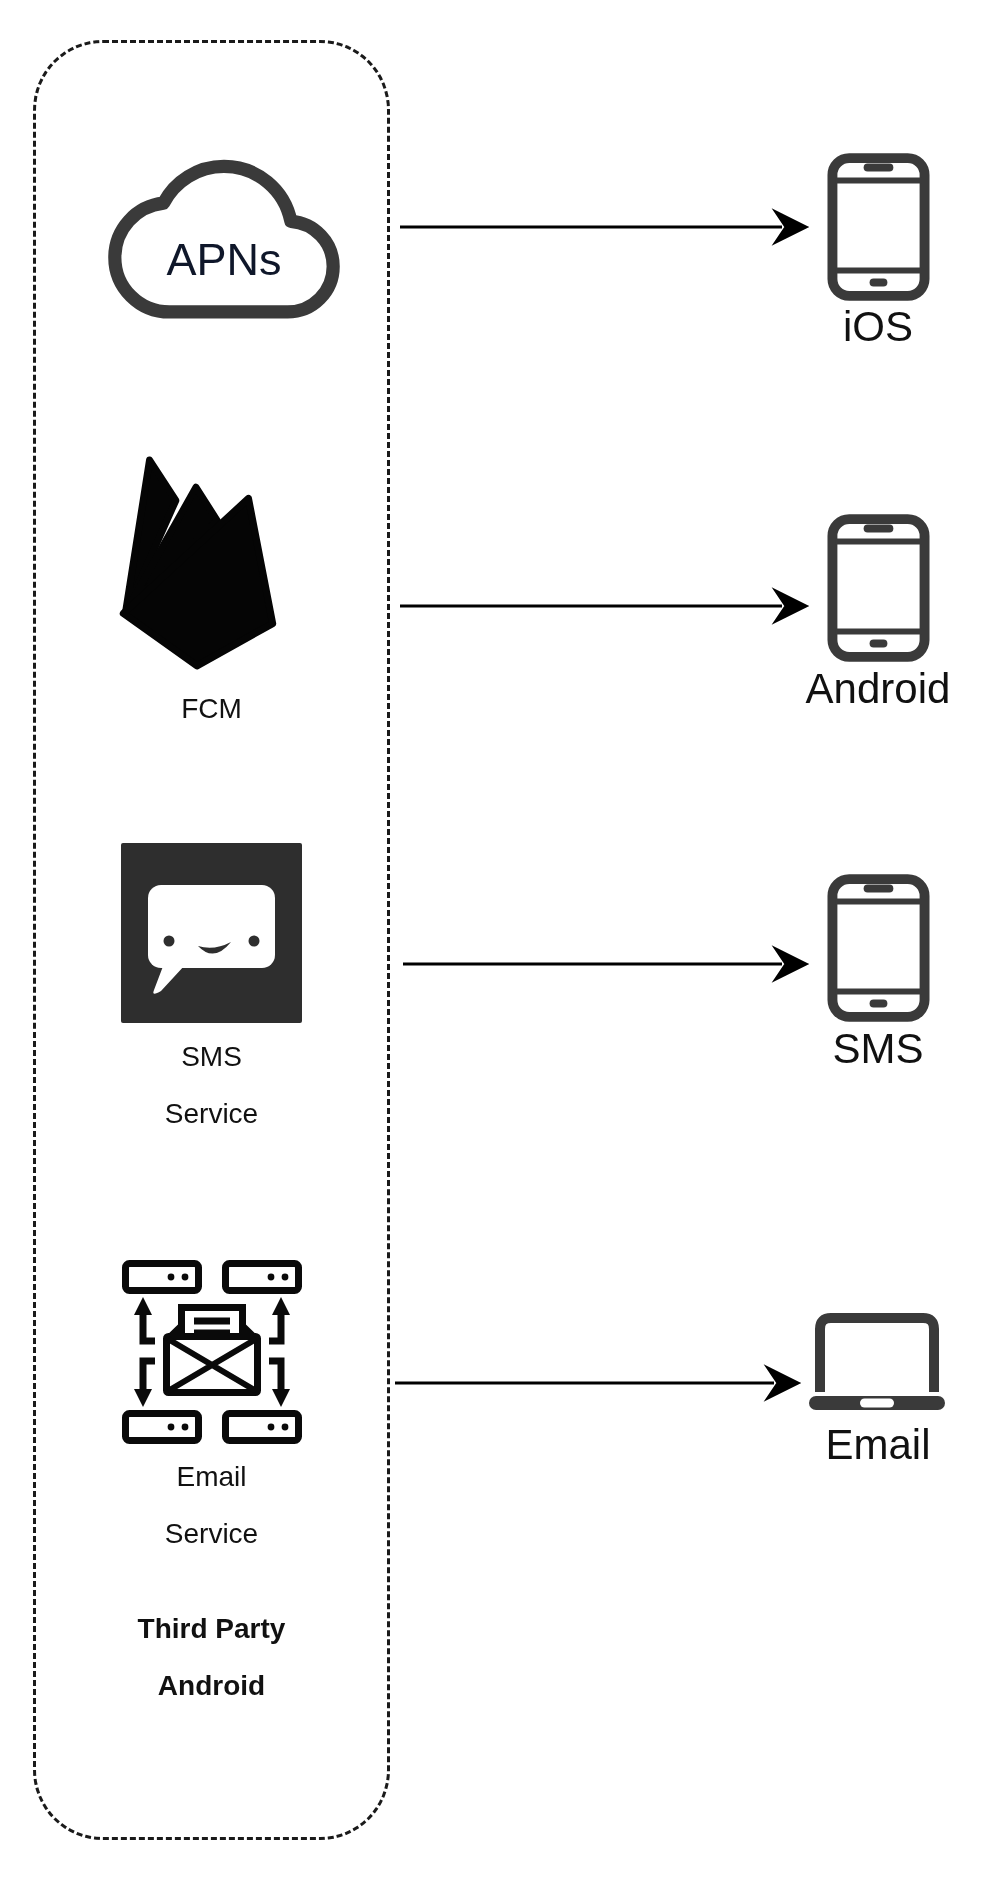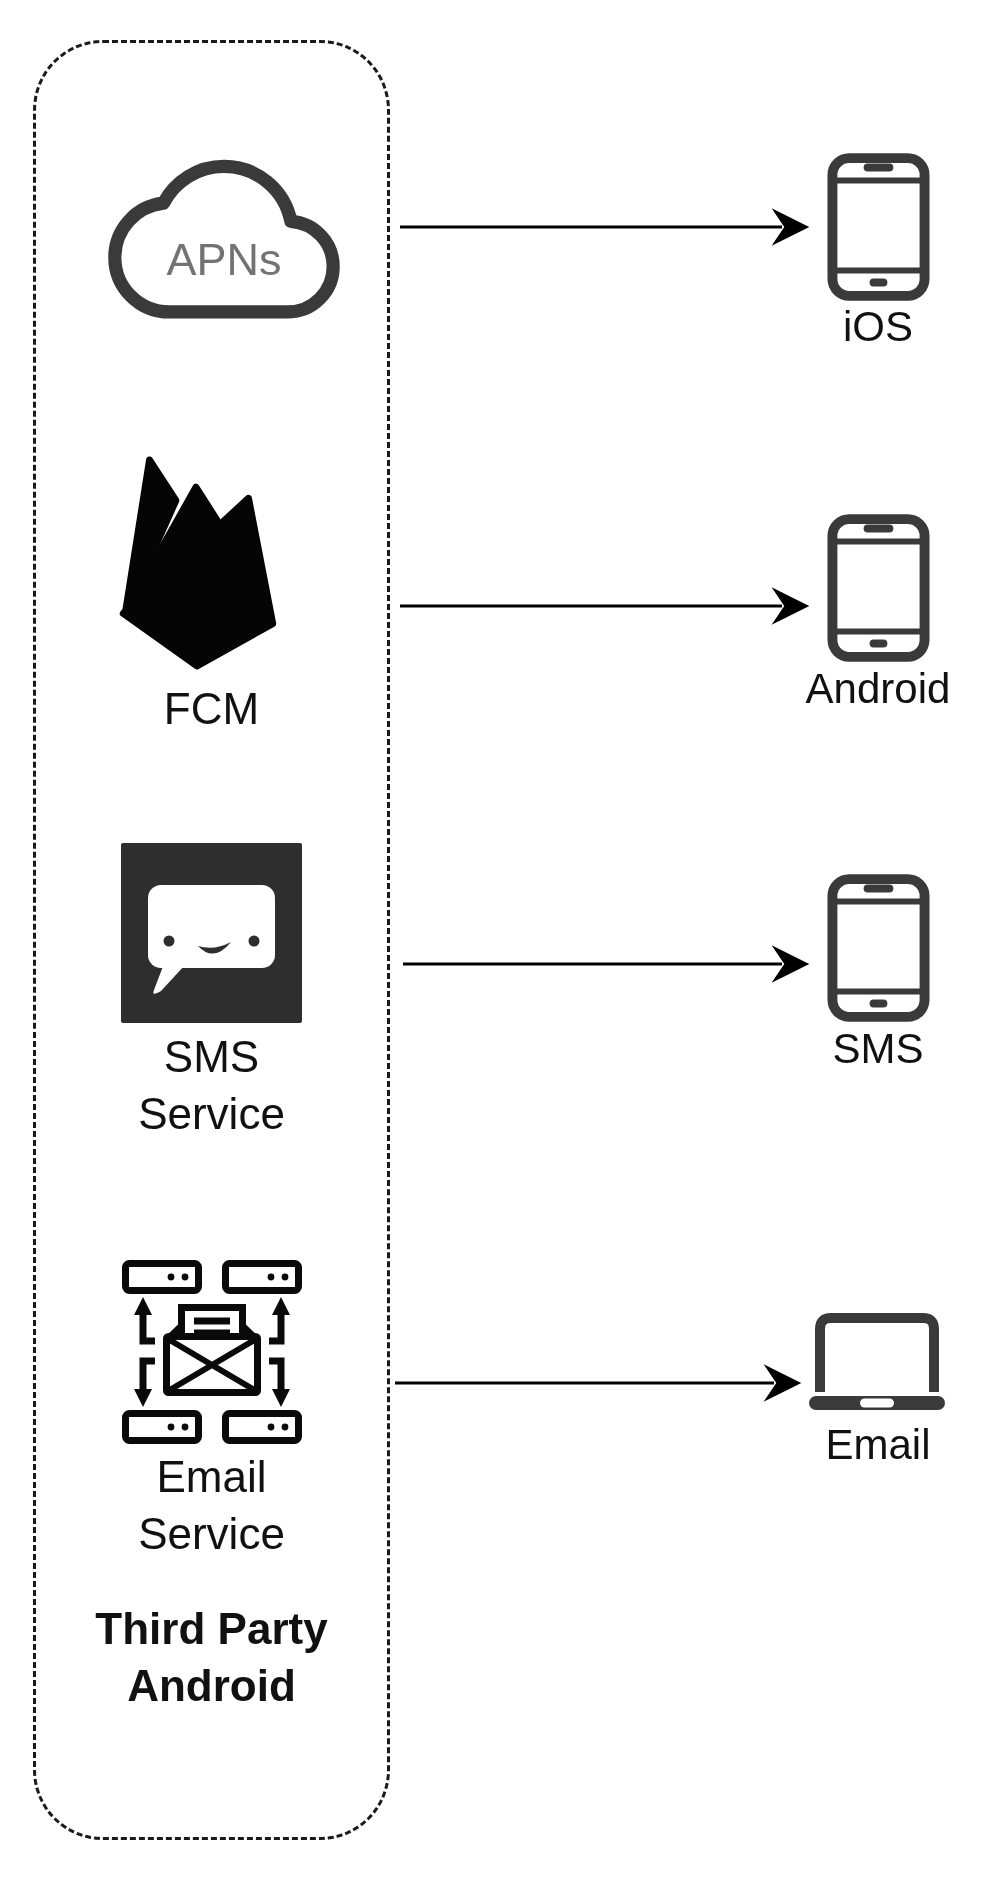--- a/index.html
+++ b/index.html
@@ -5,29 +5,29 @@
   html,body{margin:0;padding:0;}
   body{
     width:981px;height:1890px;position:relative;background:#ffffff;
     font-family:"Liberation Sans",sans-serif;color:#111111;overflow:hidden;
   }
   .abs{position:absolute;}
   .label{
     position:absolute;text-align:center;color:#111111;
     font-family:"Liberation Sans",sans-serif;
   }
-  .svc-label{left:33px;width:357px;font-size:44px;line-height:57px;}
+  .svc-label{left:33px;width:357px;font-size:28px;line-height:57px;}
   .client-label{left:770px;width:216px;font-size:42px;line-height:54px;}
   .container-box{
     left:33px;top:40px;width:357px;height:1800px;
     border:3px dashed #1a1a1a;border-radius:70px;
     box-sizing:border-box;background:transparent;
   }
   .cloud-label{
-    left:0;right:0;top:84px;text-align:center;font-size:45px;color:#737373;
+    left:0;right:0;top:84px;text-align:center;font-size:45px;color:#0f172a;
   }
   svg{display:block;}
   .arrow-overlay{left:0;top:0;pointer-events:none;}
 </style>
 </head>
 <body>
 
 <div class="abs container-box"></div>
 
 <div class="abs" style="left:103px;top:150px;width:242px;height:200px;">

